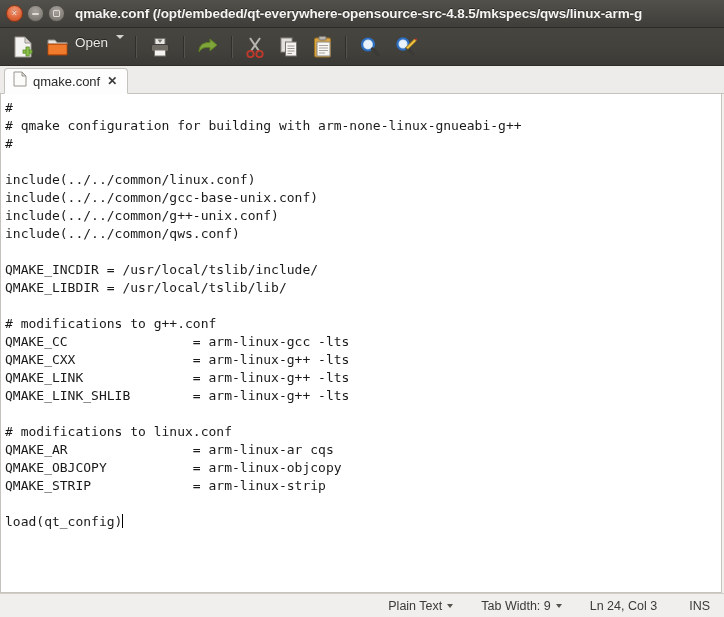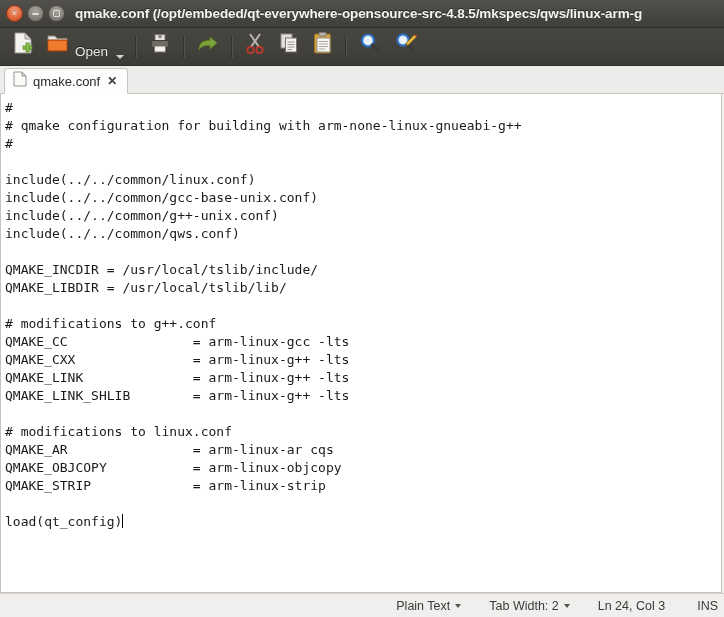--- a/index.html
+++ b/index.html
@@ -96,21 +96,21 @@
     background: linear-gradient(to bottom, #464540 0%, #42413c 55%, #3b3a36 100%);
     display: flex;
     align-items: center;
     padding: 0 6px;
     box-sizing: border-box;
     border-bottom: 1px solid #2e2d2a;
     gap: 0px;
   }
   .tb-item {
     display: flex;
-    align-items: flex-end;
+    align-items: flex-start;
     gap: 5px;
     padding: 3px 6px;
     border-radius: 3px;
     height: 30px;
     box-sizing: border-box;
   }
   .tb-label {
     color: #eae8e4;
     font-size: 13.5px;
     text-shadow: 0 -1px 0 rgba(0,0,0,.55);
@@ -213,21 +213,21 @@
   
   .statusbar {
     height: 24px;
     min-height: 24px;
     background: #f0efed;
     border-top: 1px solid #d2cfc9;
     display: flex;
     align-items: center;
     justify-content: flex-end;
     box-sizing: border-box;
-    padding-right: 2px;
+    padding-right: 10px;
     gap: 0;
   }
   .sb-item {
     display: flex;
     align-items: center;
     gap: 5px;
     font-size: 12.5px;
     color: #3a3a38;
     padding: 0 14px;
     white-space: nowrap;
@@ -423,21 +423,21 @@
 load(qt_config)</span><span class="caret-bar"></span></div>
     </div>
   </div>
 
   <div class="statusbar">
     <div class="sb-item">
       <span>Plain Text</span>
       <span class="sb-caret"></span>
     </div>
     <div class="sb-item">
-      <span>Tab Width: 2</span>
+      <span>Tab Width: 9</span>
       <span class="sb-caret"></span>
     </div>
     <div class="sb-item">
       <span>Ln 24, Col 3</span>
     </div>
     <div class="sb-item sb-ins">
       <span>INS</span>
     </div>
   </div>
 

